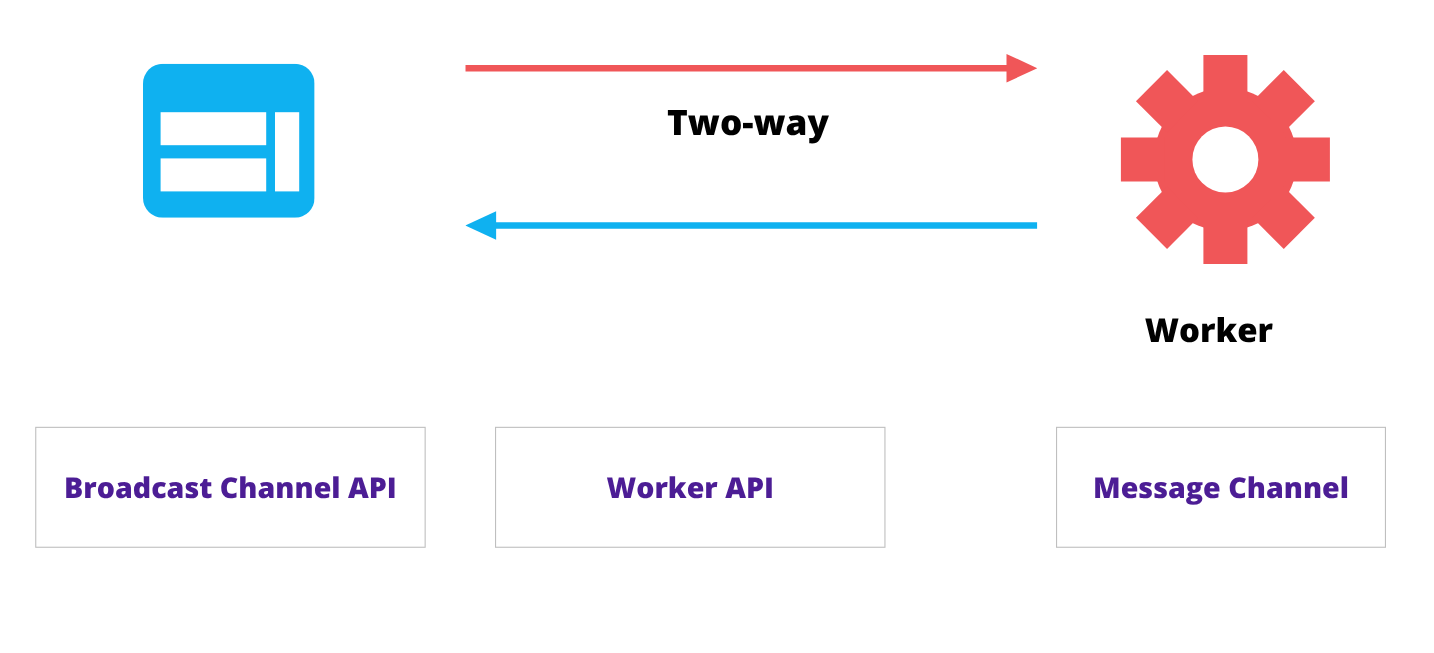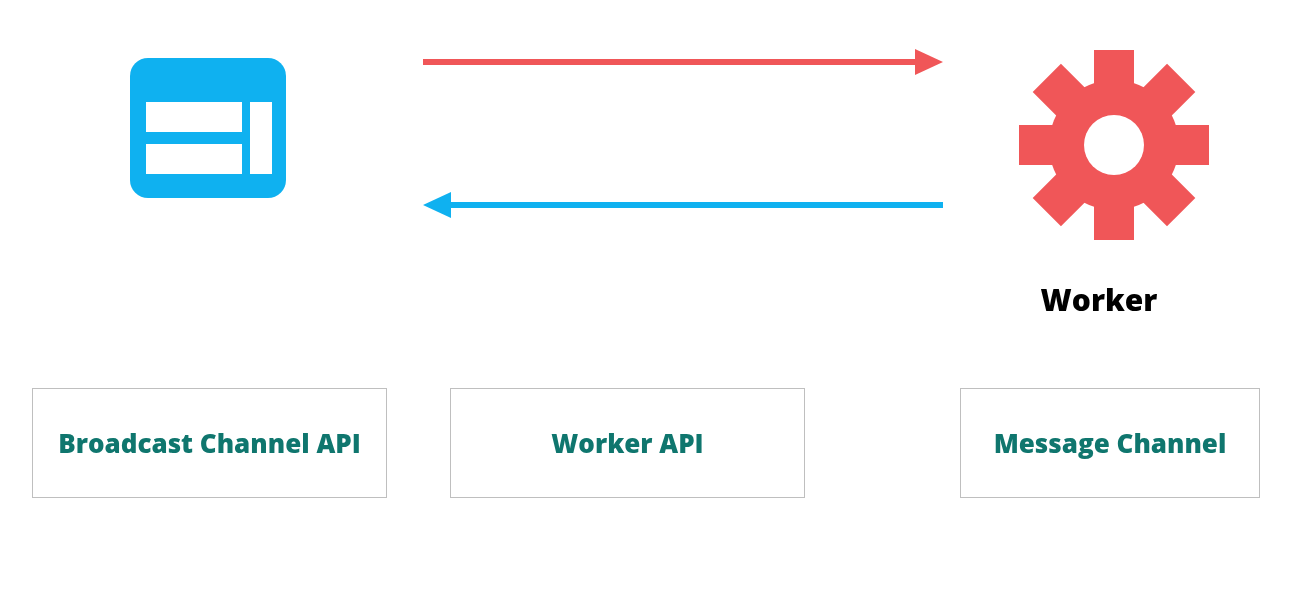--- a/index.html
+++ b/index.html
@@ -79,21 +79,21 @@
     top: 388px;
     height: 110px;
     border: 1px solid #bfbfbf;
     display: flex;
     align-items: center;
     justify-content: center;
     text-align: center;
     font-weight: 800;
     font-size: 26px;
     line-height: 1.25;
-    color: #0f766e;
+    color: #4c1d95;
     padding: 6px 16px;
   }
   .box.left  { left: 32px;  width: 355px; }
   .box.mid   { left: 450px; width: 355px; }
   .box.right { left: 960px; width: 300px; }
 </style>
 </head>
 <body>
 
 <div class="diagram">
@@ -138,21 +138,21 @@
   </div>
 
   <div class="arrow-left">
     <svg viewBox="0 0 520 34" width="520" height="34">
       <line x1="22" y1="17" x2="520" y2="17" stroke="#0fb1f0" stroke-width="6"></line>
       <polygon points="0,17 28,4 28,30" fill="#0fb1f0"></polygon>
     </svg>
   </div>
 
   <div class="center-label">
-    <br>
+    <span>Two-way</span><br>
   </div>
 
   <div class="right-title">Worker</div>
 
   <div class="box left">Broadcast Channel API</div>
   <div class="box mid">Worker API</div>
   <div class="box right">Message Channel</div>
 
 </div>
 

